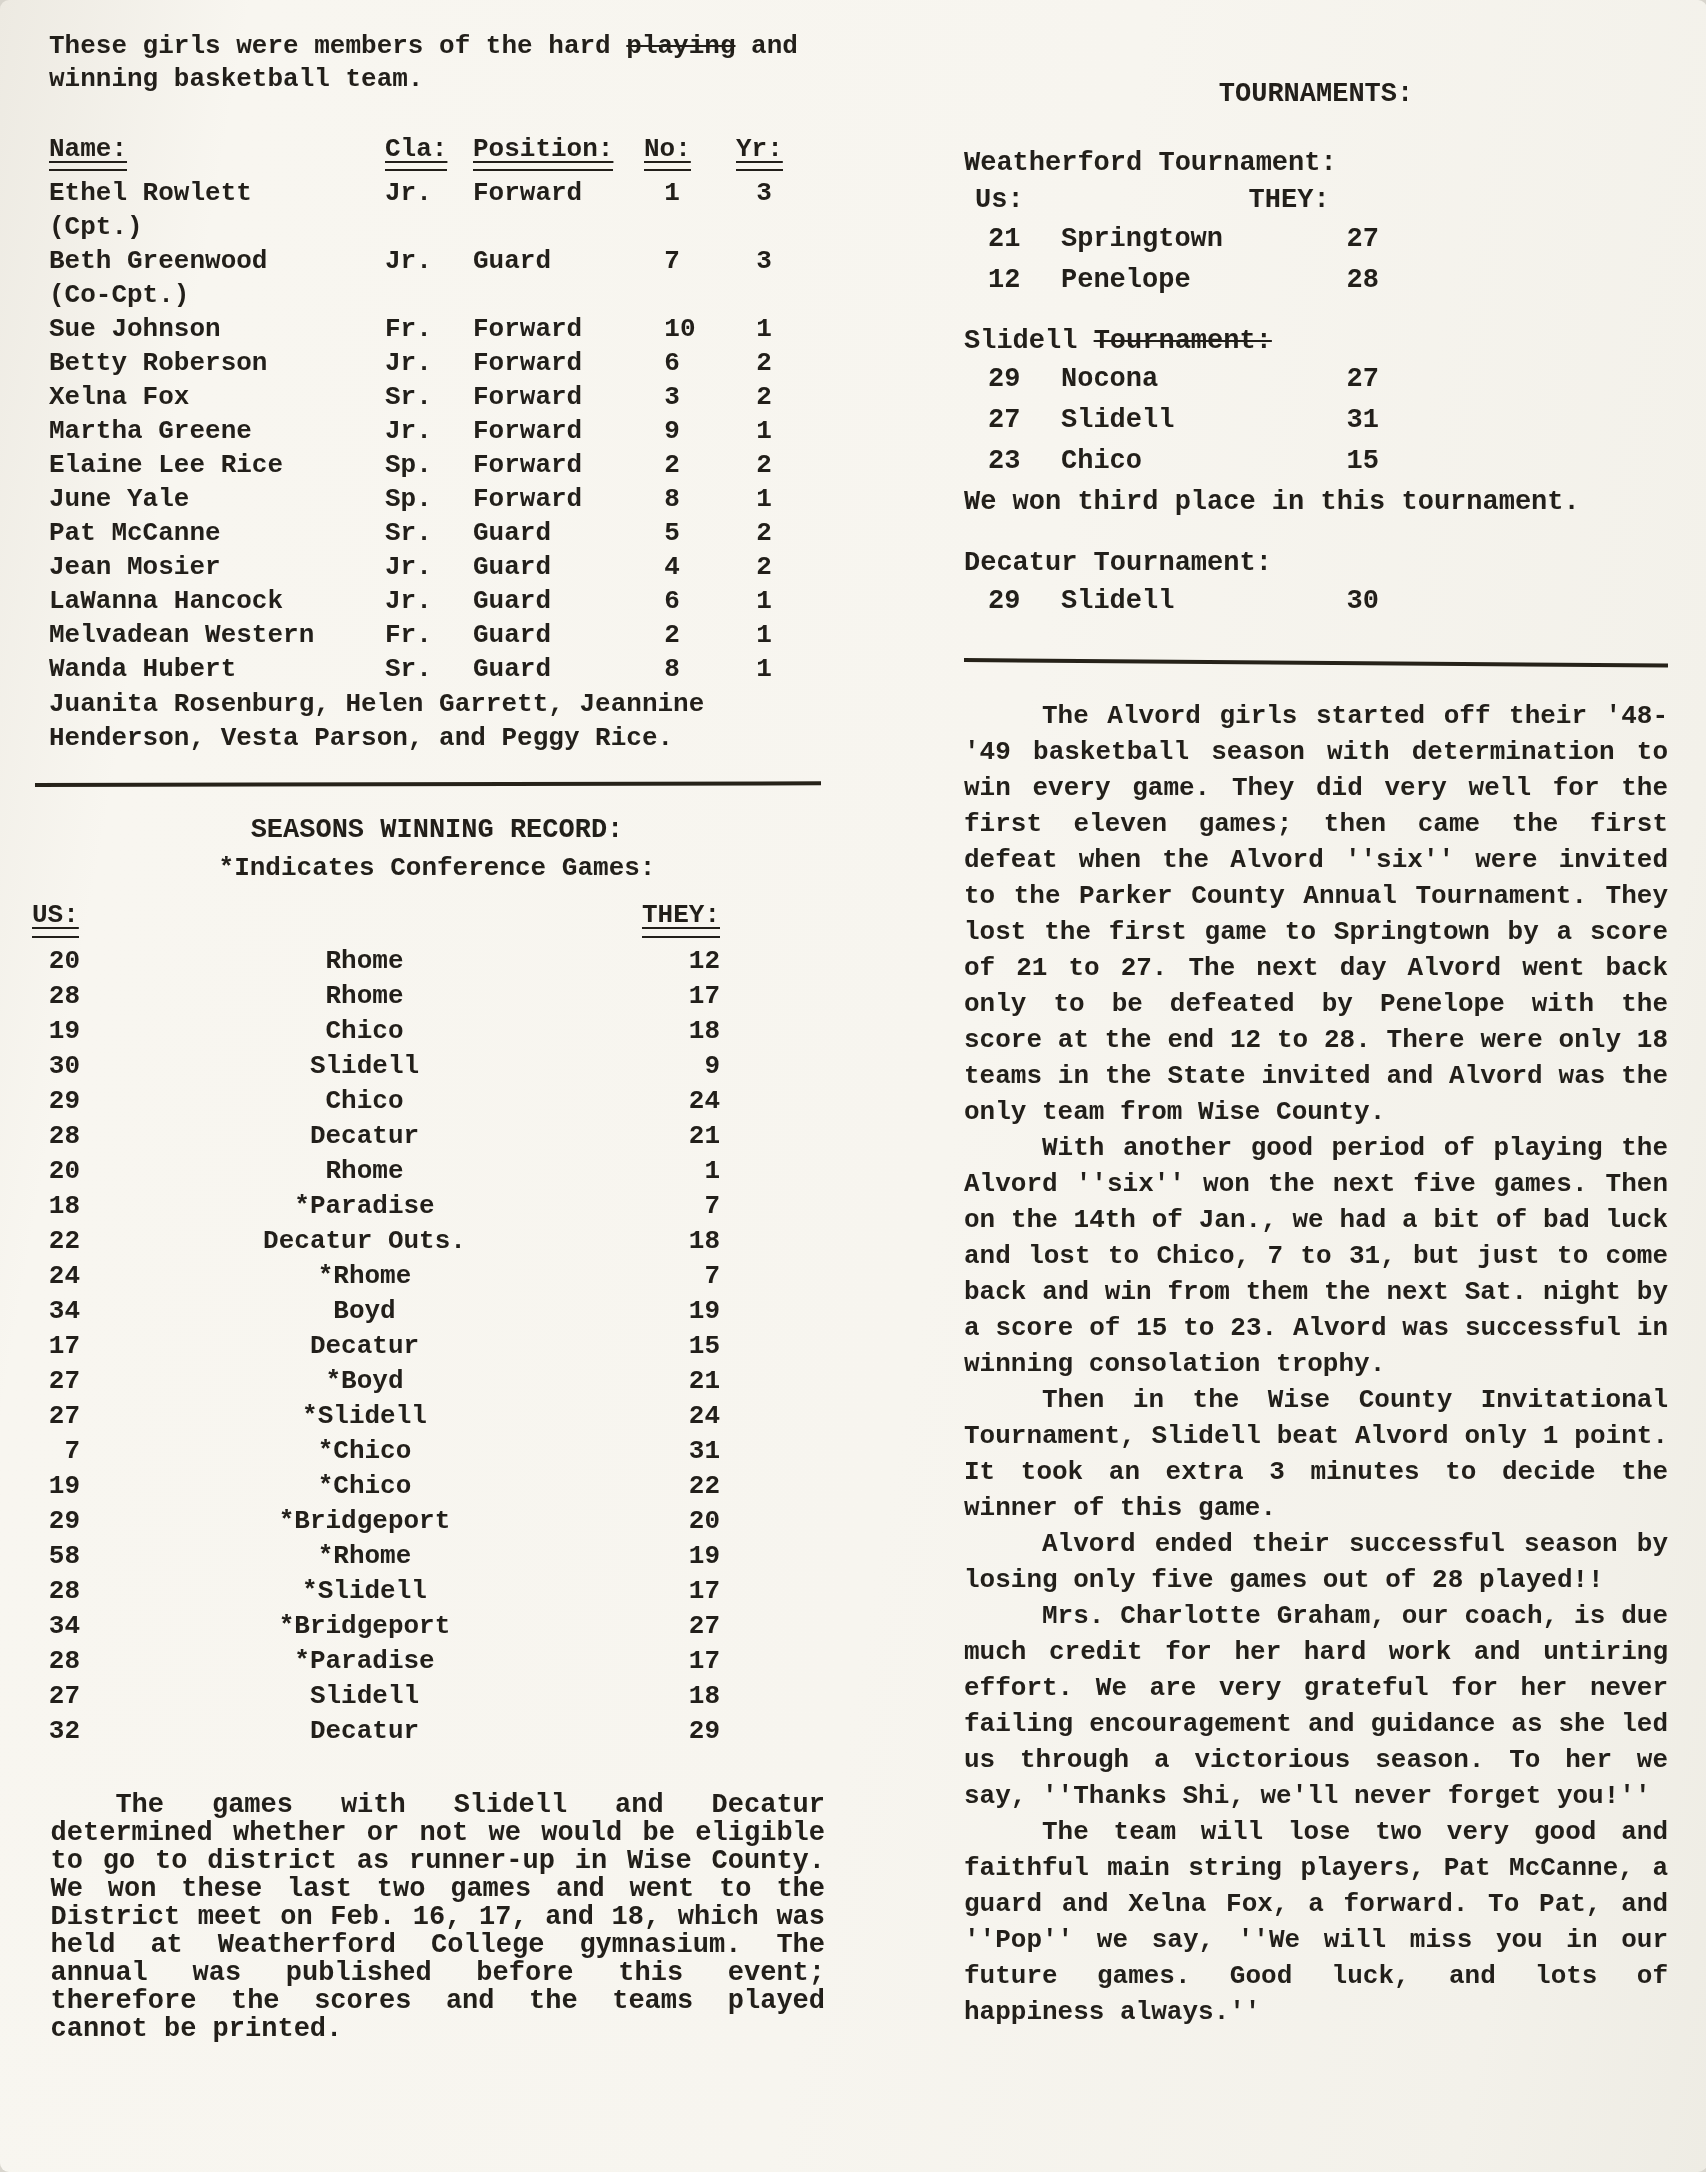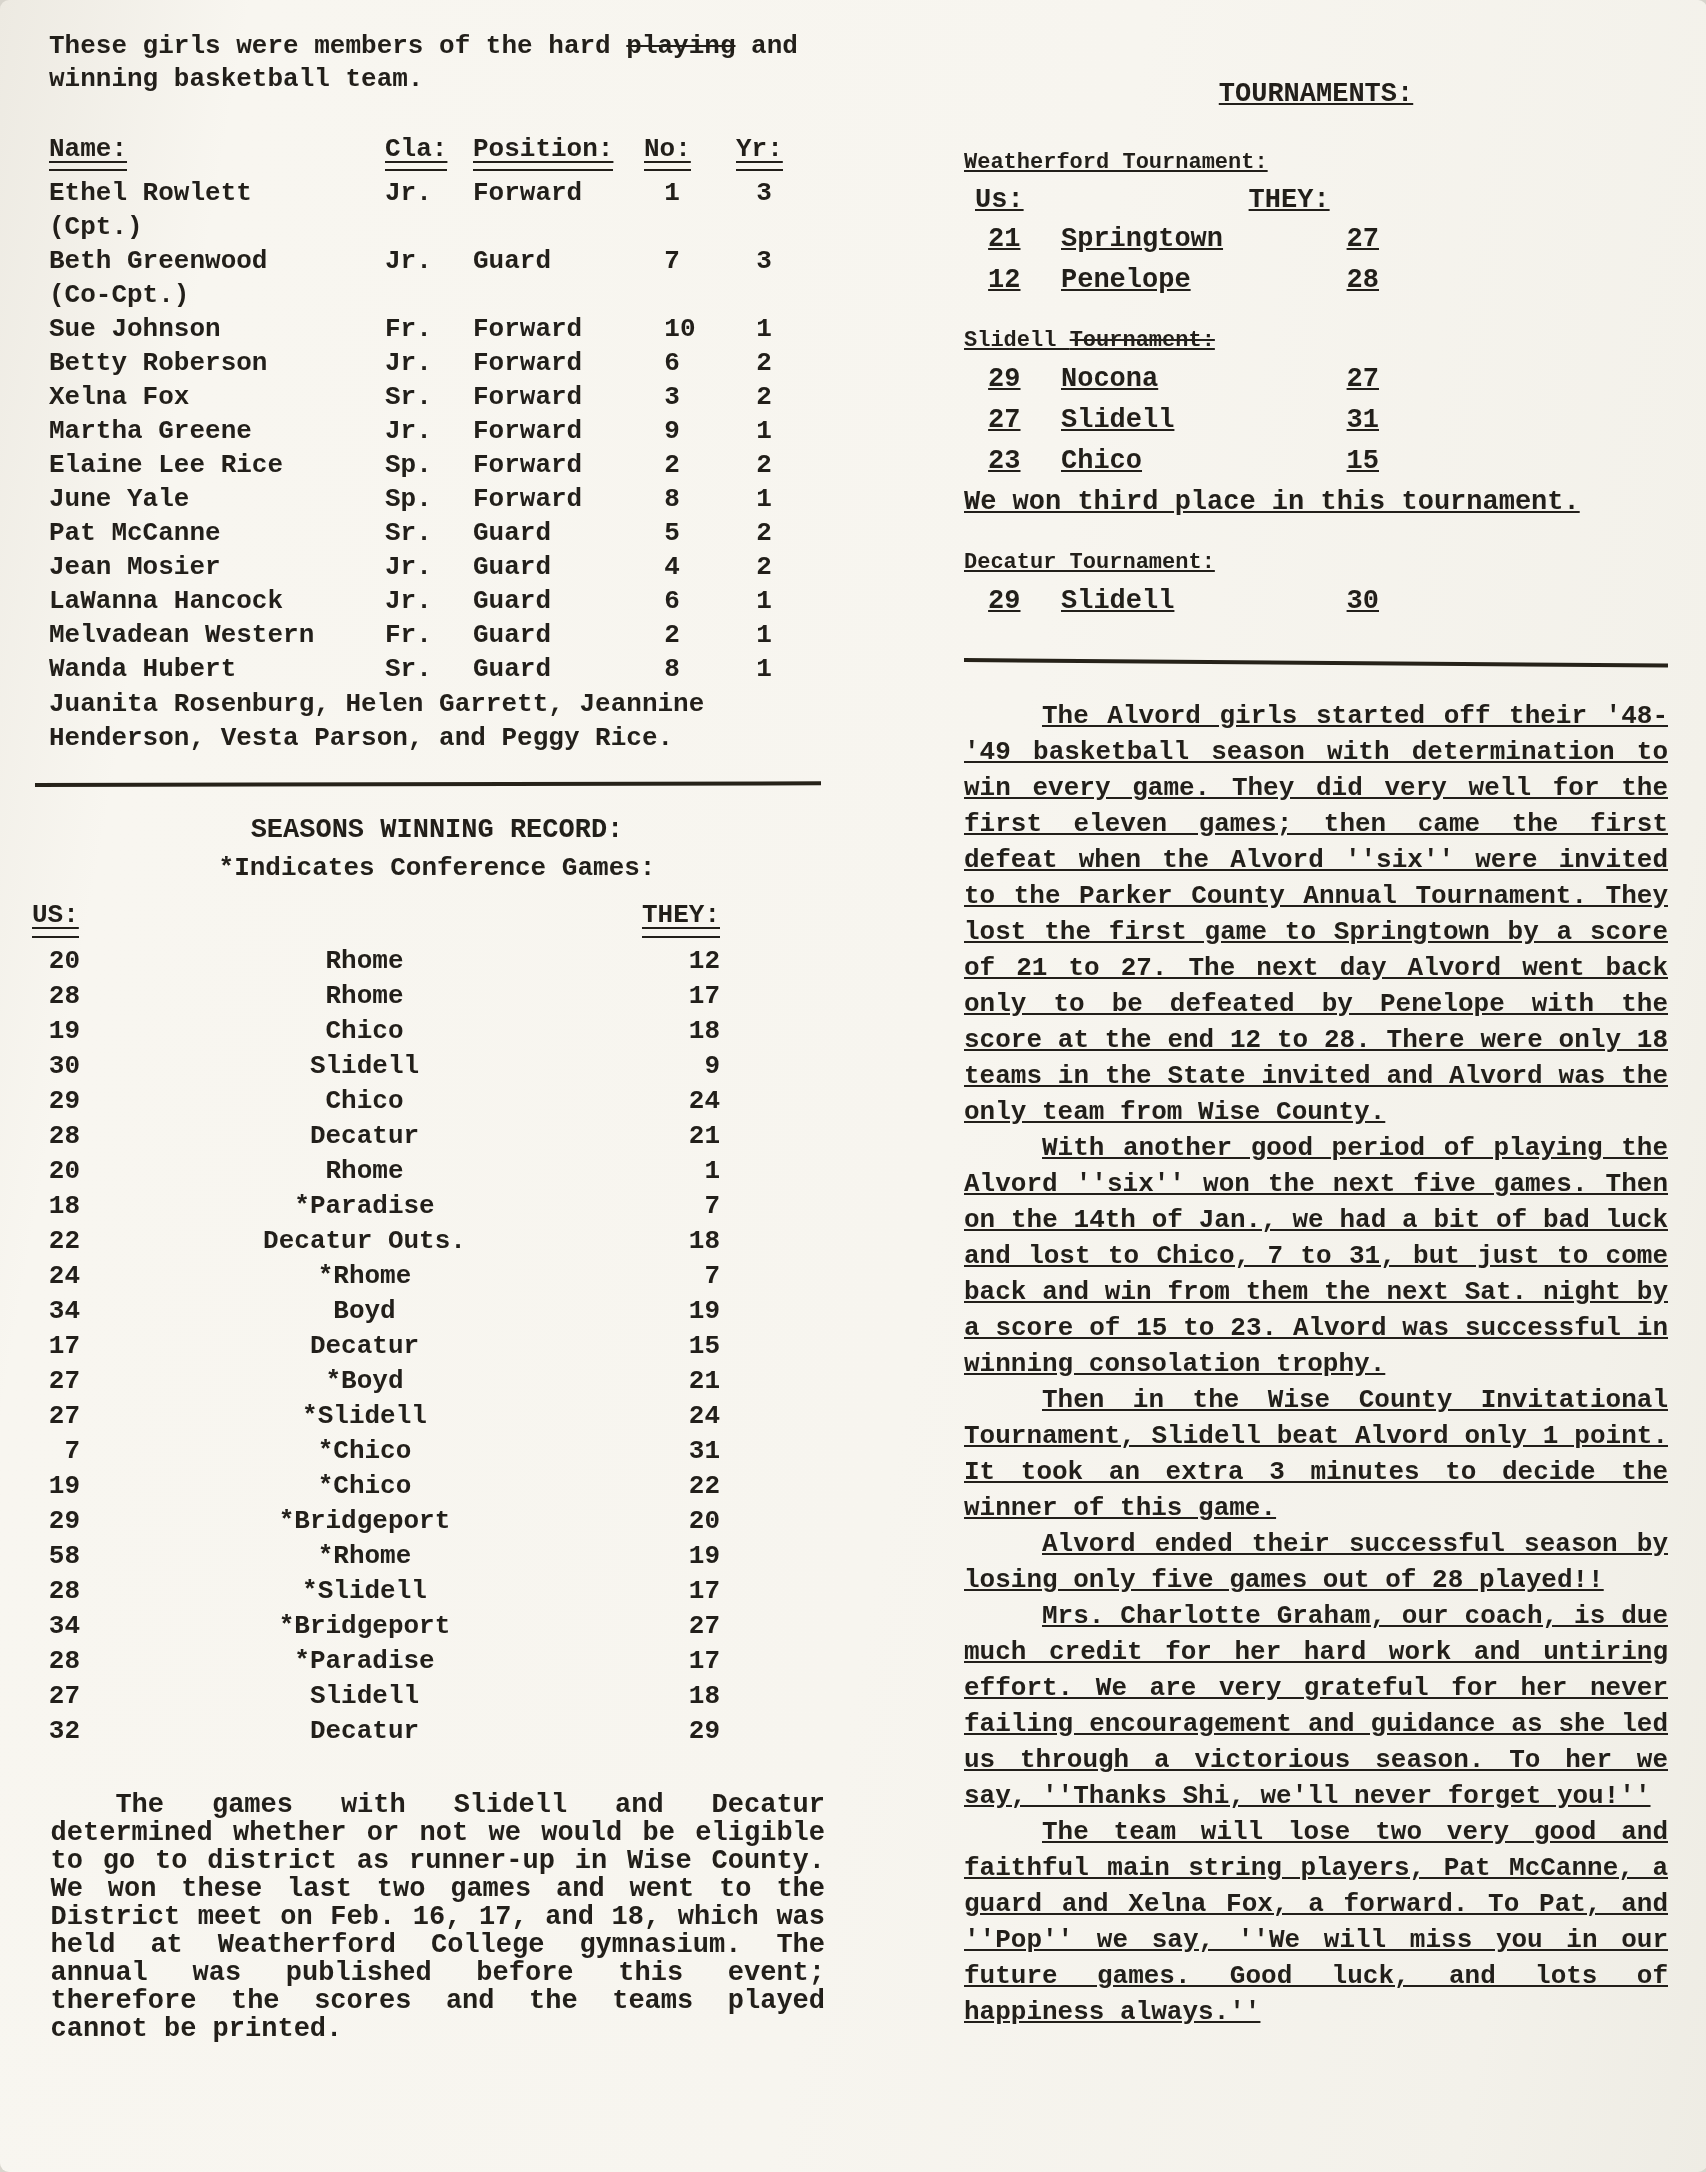--- a/index.html
+++ b/index.html
@@ -8,21 +8,21 @@
   .sheet {
     position:relative; width:1707px; height:2172px; overflow:hidden;
     background: linear-gradient(100deg,#edeae2 0%, #f8f6f0 12%, #f7f5ef 55%, #f3f1ea 88%, #eeece4 100%);
     color:var(--ink);
     font-family:"Liberation Mono","DejaVu Sans Mono",monospace;
     font-weight:700;
     border-radius:9px;
   }
   .col { position:absolute; }
   .col.left  { left:49px;  top:30px;  width:776px; }
-  .col.right { left:964px; top:31px; width:704px;text-decoration:underline; }
+  .col.right { left:964px; top:31px; width:704px; }
 
   
   .intro { font-size:26px; line-height:33px; margin:0 0 36px 0; }
   .struck { text-decoration:line-through; text-decoration-thickness:2.3px; }
 
   .roster { display:grid; grid-template-columns:336px 88px 171px 92px 90px;
             font-size:26px; line-height:34px; }
   .r-row { display:contents; }
   .rc { white-space:pre-line; }
   .rc.num { padding-left:20.3px; }
@@ -48,21 +48,21 @@
   .rec-us  { text-align:right; padding-right:30px; }
   .rec-opp { text-align:center; }
 
   .left-para { font-size:27px; line-height:28px; text-align:justify;
                text-indent:4ch; margin:42px 0 0 1.6px; }
 
   
   .t-title { text-align:center; font-size:27px; line-height:36px; margin-top:45px; }
   .t-sec { margin-top:33px; }
   .t-sec + .t-sec { margin-top:22px; }
-  .t-name { font-size:22px; line-height:36px; }
+  .t-name { font-size:27px; line-height:36px; }
   .t-head { display:flex; font-size:27px; line-height:38px; }
   .us-l { margin-left:11px; }
   .they-l { margin-left:225px; }
   .t-games { display:grid; grid-template-columns:69px 258px 88px;
              font-size:27px; line-height:41px; }
   .tg-row { display:contents; }
   .tg-us   { text-align:right; padding-right:12.5px; }
   .tg-opp  { padding-left:28px; }
   .tg-they { text-align:right; }
   .t-note { font-size:27px; line-height:41px; margin:0; }

